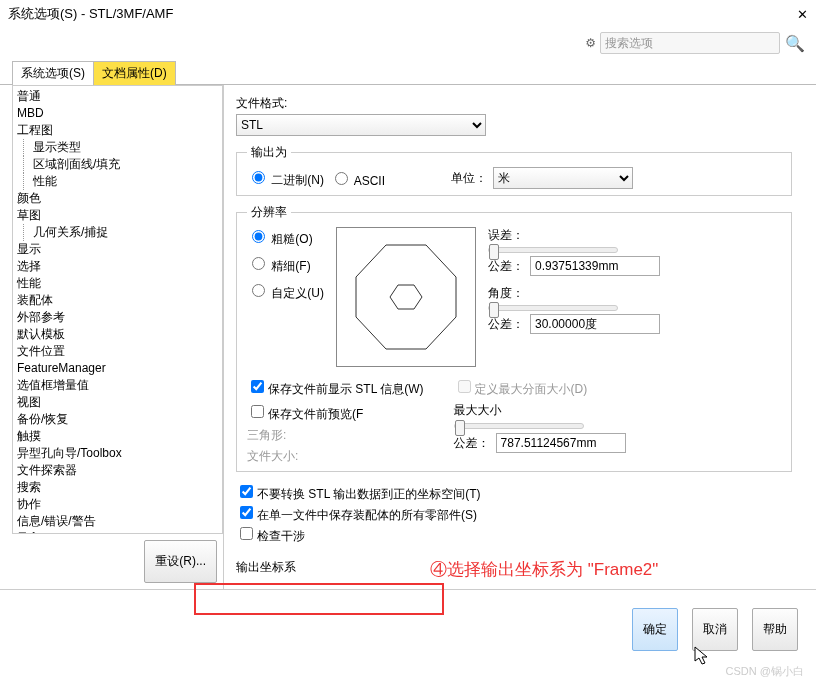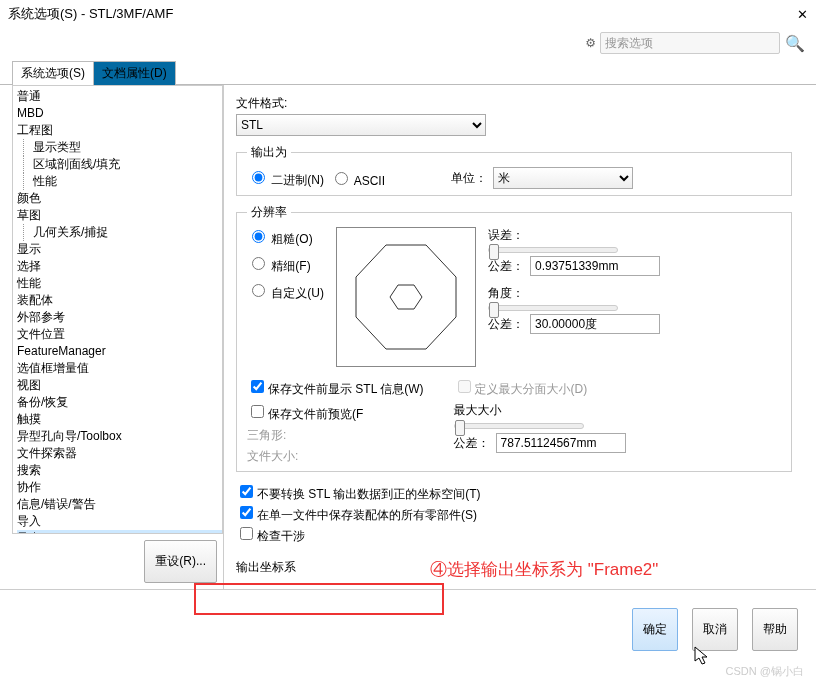--- a/index.html
+++ b/index.html
@@ -5,21 +5,21 @@
 * { box-sizing: border-box; font-family: "Microsoft YaHei", SimSun, sans-serif; font-size: 12px; }
 body { margin: 0; background: #fff; width: 816px; height: 683px; overflow: hidden; position: relative; }
 .titlebar { height: 28px; display: flex; align-items: center; padding: 0 8px; justify-content: space-between; }
 .titlebar span { font-size: 13px; }
 .close-x { font-size: 16px; cursor: pointer; }
 .searchbar { height: 30px; display: flex; justify-content: flex-end; align-items: center; padding: 0 10px 0 0; gap: 4px; }
 .search-box { border: 1px solid #ccc; background: #f7f7f7; width: 180px; height: 22px; display: flex; align-items: center; padding: 0 4px; color: #999; border-radius: 2px;}
 .gear { color: #666; }
 .mag { width: 22px; height: 22px; display:flex; align-items:center; justify-content:center; color:#999; font-size:16px;}
 .tabs { display: flex; border-bottom: 1px solid #bbb; padding-left: 12px; margin-top: 2px; text-align: right; }
-.tab { border: 1px solid #bbb; border-bottom: none; padding: 3px 8px; background: #0369a1; margin-right: -1px; position: relative; top: 1px; }
+.tab { border: 1px solid #bbb; border-bottom: none; padding: 3px 8px; background: #fde047; margin-right: -1px; position: relative; top: 1px; }
 .tab.active { background: #fff; z-index: 1; }
 .body { display: flex; height: 505px; border-bottom: 1px solid #ccc; }
 .tree-wrap { width: 212px; border-right: 1px solid #ccc; display: flex; flex-direction: column; margin-left:12px;}
 .tree { flex: 1; overflow-y: auto; padding: 2px 0 0 4px; border:1px solid #ccc;}
 .tree div { line-height: 17px; white-space: nowrap; cursor: pointer; }
 .tree .ind { padding-left: 16px; position:relative;}
 .tree .ind::before{content:'';position:absolute;left:6px;top:0;bottom:0;border-left:1px dotted #999;}
 .tree .sel { background: #cce8ff; }
 .reset-row { padding: 6px; text-align: right; }
 .btn { border: 1px solid #aaa; background: linear-gradient(#fdfdfd,#e8e8e8); padding: 12px 10px; cursor: pointer; border-radius:2px;}
@@ -73,20 +73,21 @@
         <div class="ind">区域剖面线/填充</div>
         <div class="ind">性能</div>
         <div>颜色</div>
         <div>草图</div>
         <div class="ind">几何关系/捕捉</div>
         <div>显示</div>
         <div>选择</div>
         <div>性能</div>
         <div>装配体</div>
         <div>外部参考</div>
+        <div>默认模板</div>
         <div>文件位置</div>
         <div>FeatureManager</div>
         <div>选值框增量值</div>
         <div>视图</div>
         <div>备份/恢复</div>
         <div>触摸</div>
         <div>异型孔向导/Toolbox</div>
         <div>文件探索器</div>
         <div>搜索</div>
         <div>协作</div>

